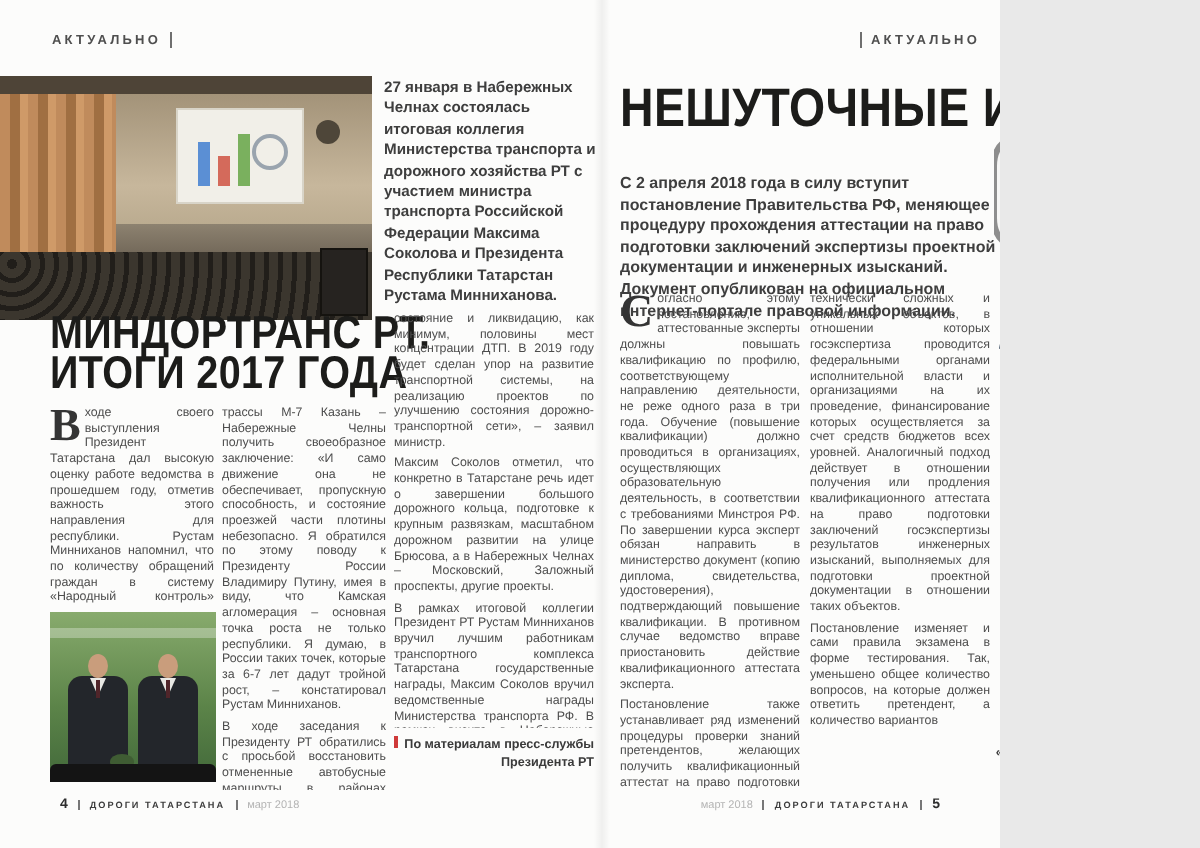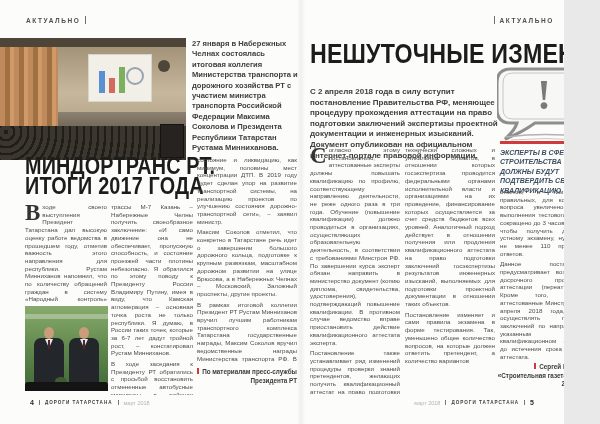--- a/index.html
+++ b/index.html
@@ -1,17 +1,17 @@
 <!DOCTYPE html>
 <html><head>
 <meta charset="utf-8">
 <style>
   html,body{margin:0;padding:0;}
   body{width:600px;height:424px;background:#e9e9e9;font-family:"Liberation Sans",sans-serif;}
-  .spread{position:relative;width:564px;height:424px;background:#fcfcfb;overflow:hidden;}
+  .spread{position:relative;width:500px;height:424px;background:#fcfcfb;overflow:hidden;}
   .fold{position:absolute;left:297px;top:0;width:8px;height:100%;
         background:linear-gradient(90deg,rgba(0,0,0,0) 0,rgba(0,0,0,0.05) 50%,rgba(0,0,0,0) 100%);}
 
   
   .kicker{position:absolute;top:16px;font-size:6.5px;font-weight:bold;letter-spacing:1.6px;color:#4f4f4f;display:flex;align-items:center;}
   .kicker-left{left:26px;}
   .kicker-right{right:10px;}
   .kicker-bar{display:inline-block;width:1px;height:8px;background:#6f6f6f;margin:0 4px;}
 
   

